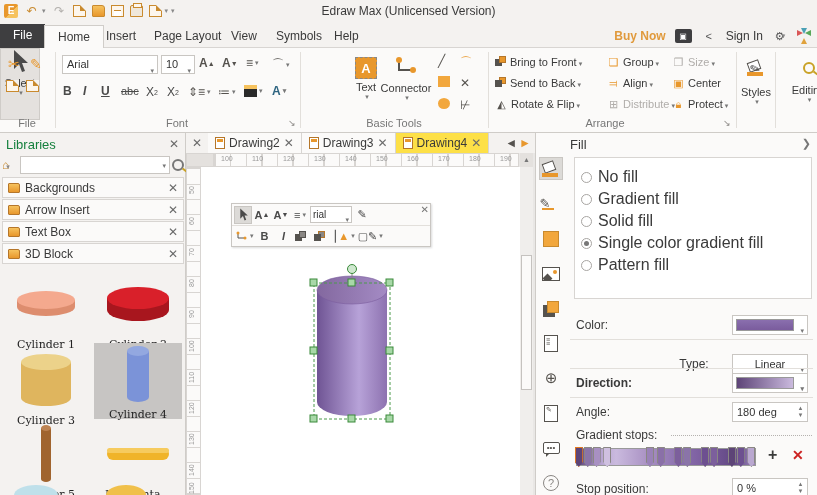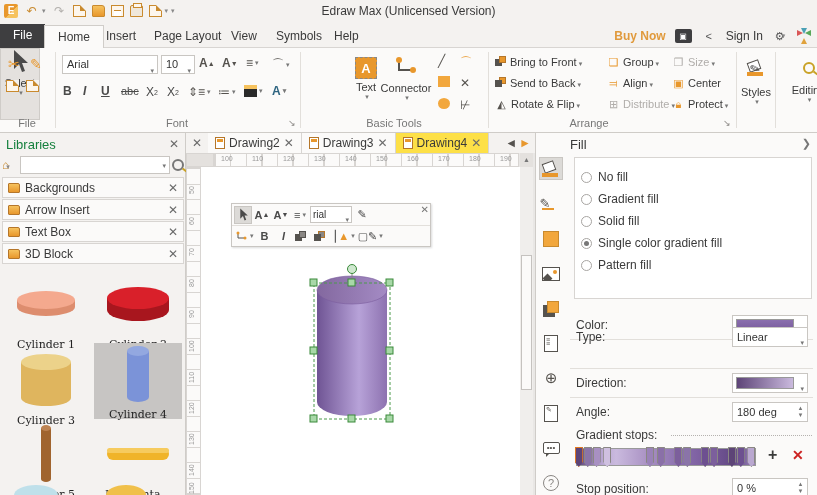--- a/index.html
+++ b/index.html
@@ -131,21 +131,21 @@
   .shadow-ic i { position:absolute; width:12px; height:12px; }
   .shadow-ic .b { left:0; bottom:0; background:#55524e; }
   .shadow-ic .f { right:0; top:0; background:#f2a73d; border:1px solid #c98a2e; }
   .doc-ic { width:14px; height:17px; background:#fff; border:1px solid #55524e; font-size:7px; line-height:4px; padding:2px 1px; color:#55524e; }
   .bubble-ic { width:17px; height:12px; border:1px solid #55524e; border-radius:2px; position:relative; font-size:8px; text-align:center; line-height:10px; color:#55524e; background:#fff; }
   .bubble-ic::after { content:""; position:absolute; left:2px; bottom:-4px; border:2px solid; border-color:#55524e transparent transparent #55524e; }
   .help-ic { width:16px; height:16px; border:1px solid #8a8784; border-radius:50%; font-size:11px; text-align:center; line-height:14px; color:#8a8784; }
   #fill-title { position:absolute; left:34px; top:4px; font-size:13px; color:#3a3a3a; }
   #panel-collapse { position:absolute; right:6px; top:4px; font-size:11px; color:#777; }
   #fill-options { position:absolute; left:38px; top:24px; width:238px; height:142px; background:#fff; border:1px solid #d8d5d2; padding:8px 6px; }
-  .radio-row { display:flex; align-items:center; gap:6px; height:22px; font-size:12px; color:#3a3a3a; }
+  .radio-row { display:flex; align-items:center; gap:6px; height:22px; font-size:16px; color:#3a3a3a; }
   .radio { width:11px; height:11px; border:1px solid #a8a5a2; border-radius:50%; background:#fff; position:relative; }
   .radio.on::after { content:""; position:absolute; left:2px; top:2px; width:5px; height:5px; border-radius:50%; background:#777; }
   .prop-row { position:absolute; left:40px; width:236px; height:20px; font-size:12px; color:#3a3a3a; }
   .prop-ctl { position:absolute; right:4px; top:-3px; width:76px; height:20px; background:#fff; border:1px solid #c9c6c2; font-size:11px; line-height:18px; padding:0 4px; color:#333; }
   .swatch { position:absolute; left:3px; top:3px; width:58px; height:12px; background:linear-gradient(#8a6fae,#7a5c9d); border:1px solid #999; }
   .swatch.grad { background:linear-gradient(90deg,#5d4477,#cabade); }
   .ctl-dd { position:absolute; right:3px; top:6px; font-size:7px; color:#777; }
   .spin { position:absolute; right:1px; top:1px; width:11px; height:16px; display:flex; flex-direction:column; align-items:center; justify-content:center; font-size:6px; color:#777; line-height:7px; }
   #gstops-row { position:absolute; left:40px; top:295px; width:236px; font-size:12px; color:#3a3a3a; }
   #gstops-line { position:absolute; left:95px; top:7px; right:0; border-top:1px dotted #b5b2af; }
@@ -276,21 +276,21 @@
 
   <div class="arr-item" style="left:495px;top:8px;"><span class="sq2"><i class="b1"></i><i class="f1"></i></span><span>Bring to Front</span><span class="dda">▾</span></div>
   <div class="arr-item" style="left:495px;top:29px;"><span class="sq2 back"><i class="b1"></i><i class="f1"></i></span><span>Send to Back</span><span class="dda">▾</span></div>
   <div class="arr-item" style="left:495px;top:50px;"><span class="ic" style="color:#55524e;">◭</span><span>Rotate &amp; Flip</span><span class="dda">▾</span></div>
   <div class="arr-item" style="left:607px;top:8px;"><span class="ic org">❏</span><span>Group</span><span class="dda">▾</span></div>
   <div class="arr-item" style="left:607px;top:29px;"><span class="ic" style="color:#e8972c;">⫤</span><span>Align</span><span class="dda">▾</span></div>
   <div class="arr-item disabled" style="left:607px;top:50px;"><span class="ic">⊞</span><span>Distribute</span><span class="dda">▾</span></div>
   <div class="arr-item disabled" style="left:672px;top:8px;"><span class="ic">❐</span><span>Size</span><span class="dda">▾</span></div>
   <div class="arr-item" style="left:672px;top:29px;"><span class="ic org">▣</span><span>Center</span></div>
   <div class="arr-item" style="left:672px;top:50px;"><span class="ic" style="color:#e8972c;">🔒︎</span><span>Protect</span><span class="dda">▾</span></div>
-  <div class="rgroup-label" style="left:474px;width:230px;">Arrange</div>
+  <div class="rgroup-label" style="left:490px;width:230px;">Arrange</div>
   <span class="launcher" style="left:723px;">↘</span>
   <div class="vdiv" style="left:736px;"></div>
 
   <div class="bigcol" style="left:738px;">
     <span style="margin-top:6px;" class="bucket">
         <span class="tip">✎</span>
         <span class="bar"></span>
       </span>
     <span class="tool-label" style="margin-top:10px;">Styles</span>
     <span class="dda">▾</span>
@@ -596,26 +596,26 @@
   </div>
 
   <div class="prop-row" style="top:185px;">
     <span>Color:</span>
     <span class="prop-ctl">
         <span class="swatch"></span>
         <span class="ctl-dd">▾</span>
       </span>
   </div>
   <div class="hsep" style="top:206px;"></div>
-  <div class="prop-row" style="top:197px;">
+  <div class="prop-row" style="top:224px;text-align:center;">
     <span>Type:</span>
     <span class="prop-ctl"><span>Linear</span><span class="ctl-dd">▾</span></span>
   </div>
   <div class="hsep" style="top:235px;"></div>
-  <div class="prop-row" style="top:243px;">
+  <div class="prop-row" style="top:243px;font-weight:bold;">
     <span>Direction:</span>
     <span class="prop-ctl">
         <span class="swatch grad"></span>
         <span class="ctl-dd">▾</span>
       </span>
   </div>
   <div class="hsep" style="top:264px;"></div>
   <div class="prop-row" style="top:272px;">
     <span>Angle:</span>
     <span class="prop-ctl"><span>180 deg</span><span class="spin">▲<br>▼</span></span>

